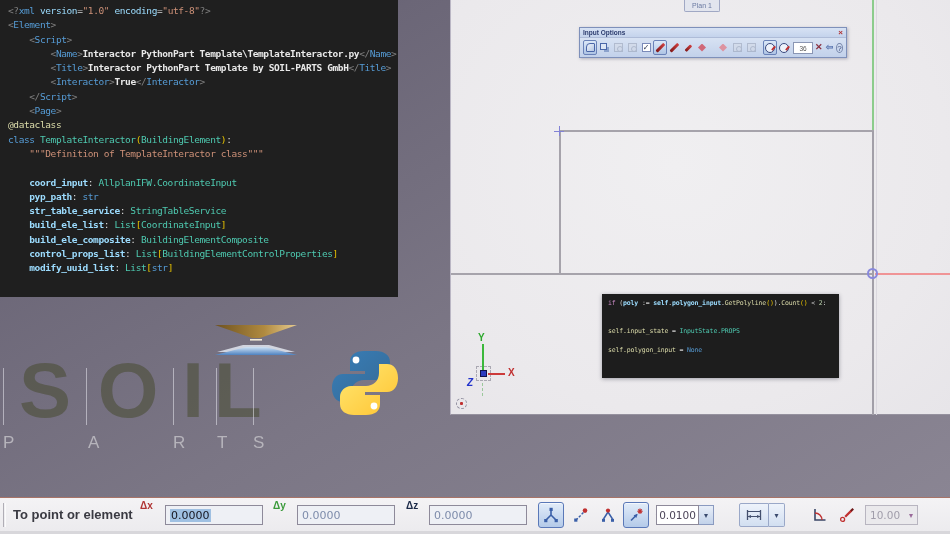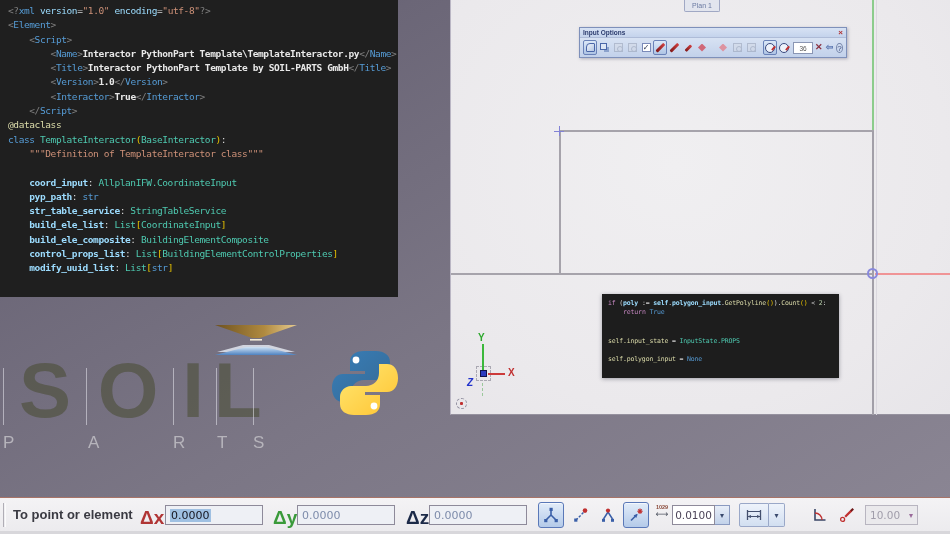--- a/index.html
+++ b/index.html
@@ -100,37 +100,37 @@
   .snippet { position:absolute; left:151px; top:294px; width:237px; height:84px;
     background:#1d1d1d; padding:5px 6px; box-shadow:0 1px 4px rgba(40,40,60,.4);
     font-family:"DejaVu Sans Mono", monospace; font-size:6.5px; letter-spacing:-0.15px; line-height:9.4px; overflow:hidden; }
 
   
   .statusbar { position:absolute; left:0; top:497px; width:950px; height:34px;
     background:linear-gradient(#f4f3f5,#ecebee); border-top:1px solid #a87468; }
   .bottom-strip { position:absolute; left:0; top:531px; width:950px; height:3px; background:#d8d7db; }
   .grip { position:absolute; left:3px; top:5px; width:3px; height:24px; border-left:1px solid #b0aeb6; border-right:1px solid #fbfbfc; }
   .prompt { position:absolute; left:13px; top:9px; font-size:13px; font-weight:600; color:#3a3a42; }
-  .dlab { position:absolute; top:9px; font-size:19px; font-weight:bold;text-align:right; }
+  .dlab { position:absolute; top:2px; font-size:10px; font-weight:bold;text-align:right; }
   .dlab.dx { left:140px; color:#b03535; }
   .dlab.dy { left:273px; color:#3a9a3a; }
   .dlab.dz { left:406px; color:#1c2a48; }
   .field { position:absolute; top:7px; width:98px; height:20px; background:#eef0f5;
     border:1px solid #8e8a9a; font-family:"DejaVu Sans", sans-serif; font-size:11px;
     display:flex; align-items:center; padding:0 4px; }
   .field.f-dx { left:165px; } .field.f-dy { left:297px; } .field.f-dz { left:429px; }
   .val-sel { background:#9fc0e2; color:#15151f; padding:0 1px; }
   .val { color:#7e8cab; }
   .tb { position:absolute; top:4px; width:26px; height:26px; display:flex; align-items:center; justify-content:center; border-radius:3px; }
   .tb.pressed { border:1px solid #5a78b8; background:linear-gradient(#e2ecf9,#b4cae9); box-shadow:inset 0 1px 0 #f4f8fd; }
   .snapdist { position:absolute; left:651px; top:6px; width:22px; height:22px; display:flex; flex-direction:column; align-items:center; }
   .sd-num { font-size:5.5px; font-weight:bold; color:#8a4a3a; letter-spacing:0; }
   .sd-arrow { font-size:9px; line-height:10px; color:#555a66; margin-top:-1px; }
   .combo { position:absolute; top:7px; height:20px; display:flex; }
-  .combo.c-step { left:672px;border-radius:9px; }
+  .combo.c-step { left:656px;border-radius:9px; }
   .combo-field { width:43px; height:20px; background:#fff; border:1px solid #8e8a9a;
     font-family:"DejaVu Sans", sans-serif; font-size:10.5px; color:#4c4458;
     display:flex; align-items:center; justify-content:center; }
   .combo-arrow { width:15px; height:20px; border:1px solid #8a9ac0; border-left:none;
     background:linear-gradient(#e8eef8,#c2d2ea); font-size:8px; color:#3a4a6e;
     display:flex; align-items:center; justify-content:center; }
   .dimgroup { position:absolute; left:739px; top:5px; display:flex; }
   .dim-btn { width:30px; height:24px; border:1px solid #9aa8c8; border-radius:2px 0 0 2px;
     background:linear-gradient(#eef3fb,#d2dff1); display:flex; align-items:center; justify-content:center; }
   .dim-arrow { width:16px; height:24px; border:1px solid #9aa8c8; border-left:none; border-radius:0 2px 2px 0;
@@ -146,25 +146,25 @@
 <body>
 
 <div class="desktop">
 
   <div class="code-panel">
       <div class="cl"><span class="t-pun">&lt;?</span><span class="t-tag">xml</span><span class="t-attr"> version</span><span class="t-plain">=</span><span class="t-str">"1.0"</span><span class="t-attr"> encoding</span><span class="t-plain">=</span><span class="t-str">"utf-8"</span><span class="t-pun">?&gt;</span></div>
       <div class="cl"><span class="t-pun">&lt;</span><span class="t-tag">Element</span><span class="t-pun">&gt;</span></div>
       <div class="cl"><span class="t-plain">    </span><span class="t-pun">&lt;</span><span class="t-tag">Script</span><span class="t-pun">&gt;</span></div>
       <div class="cl"><span class="t-plain">        </span><span class="t-pun">&lt;</span><span class="t-tag">Name</span><span class="t-pun">&gt;</span><span class="t-btxt">Interactor PythonPart Template\TemplateInteractor.py</span><span class="t-pun">&lt;/</span><span class="t-tag">Name</span><span class="t-pun">&gt;</span></div>
       <div class="cl"><span class="t-plain">        </span><span class="t-pun">&lt;</span><span class="t-tag">Title</span><span class="t-pun">&gt;</span><span class="t-btxt">Interactor PythonPart Template by SOIL-PARTS GmbH</span><span class="t-pun">&lt;/</span><span class="t-tag">Title</span><span class="t-pun">&gt;</span></div>
-      <div class="cl"><span class="t-plain">        </span><span class="t-pun">&lt;</span><span class="t-tag">Version</span><span class="t-pun">&gt;</span><span class="t-btxt">1.0</span><span class="t-pun">&lt;/</span><span class="t-tag">Version</span><span class="t-pun">&gt;</span></div>
       <div class="cl"><span class="t-plain">        </span><span class="t-pun">&lt;</span><span class="t-tag">Interactor</span><span class="t-pun">&gt;</span><span class="t-btxt">True</span><span class="t-pun">&lt;/</span><span class="t-tag">Interactor</span><span class="t-pun">&gt;</span></div>
       <div class="cl"><span class="t-plain">    </span><span class="t-pun">&lt;/</span><span class="t-tag">Script</span><span class="t-pun">&gt;</span></div>
+      <div class="cl"><span class="t-plain">    </span><span class="t-pun">&lt;</span><span class="t-tag">Page</span><span class="t-pun">&gt;</span></div>
       <div class="cl"><span class="t-fn">@dataclass</span></div>
-      <div class="cl"><span class="t-kw">class</span><span class="t-plain"> </span><span class="t-type">TemplateInteractor</span><span class="t-brk">(</span><span class="t-type">BaseInteractor</span><span class="t-brk">)</span><span class="t-plain">:</span></div>
+      <div class="cl"><span class="t-kw">class</span><span class="t-plain"> </span><span class="t-type">TemplateInteractor</span><span class="t-brk">(</span><span class="t-type">BuildingElement</span><span class="t-brk">)</span><span class="t-plain">:</span></div>
       <div class="cl"><span class="t-plain">    </span><span class="t-str">"""Definition of TemplateInteractor class"""</span></div>
       <div class="cl">&nbsp;</div>
       <div class="cl"><span class="t-plain">    </span><span class="t-var">coord_input</span><span class="t-plain">: </span><span class="t-type">AllplanIFW.CoordinateInput</span></div>
       <div class="cl"><span class="t-plain">    </span><span class="t-var">pyp_path</span><span class="t-plain">: </span><span class="t-kw">str</span></div>
       <div class="cl"><span class="t-plain">    </span><span class="t-var">str_table_service</span><span class="t-plain">: </span><span class="t-type">StringTableService</span></div>
       <div class="cl"><span class="t-plain">    </span><span class="t-var">build_ele_list</span><span class="t-plain">: </span><span class="t-type">List</span><span class="t-brk">[</span><span class="t-type">CoordinateInput</span><span class="t-brk">]</span></div>
       <div class="cl"><span class="t-plain">    </span><span class="t-var">build_ele_composite</span><span class="t-plain">: </span><span class="t-type">BuildingElementComposite</span></div>
       <div class="cl"><span class="t-plain">    </span><span class="t-var">control_props_list</span><span class="t-plain">: </span><span class="t-type">List</span><span class="t-brk">[</span><span class="t-type">BuildingElementControlProperties</span><span class="t-brk">]</span></div>
       <div class="cl"><span class="t-plain">    </span><span class="t-var">modify_uuid_list</span><span class="t-plain">: </span><span class="t-type">List</span><span class="t-brk">[</span><span class="t-kw">str</span><span class="t-brk">]</span></div>
     </div>
@@ -291,21 +291,20 @@
           </div>
         <div class="io-field">36</div>
         <span class="io-glyph g-xpen" style="margin-left:auto;">✕</span>
         <span class="io-glyph g-back" style="margin:0 3px;">⇦</span>
         <span class="io-glyph g-help">?</span>
       </div>
     </div>
 
     <div class="snippet">
         <div class="cl"><span class="t-ctrl">if</span><span class="t-plain"> (</span><span class="t-var">poly</span><span class="t-plain"> := </span><span class="t-var">self</span><span class="t-plain">.</span><span class="t-var">polygon_input</span><span class="t-plain">.</span><span class="t-fn">GetPolyline</span><span class="t-brk">()</span><span class="t-plain">).</span><span class="t-fn">Count</span><span class="t-brk">()</span><span class="t-plain"> &lt; </span><span class="t-num">2</span><span class="t-plain">:</span></div>
-        <div class="cl"><span class="t-plain">    </span><span class="t-ctrl">return</span><span class="t-plain"> </span><span class="t-kw">True</span></div>
         <div class="cl">&nbsp;</div>
         <div class="cl">&nbsp;</div>
         <div class="cl"><span class="t-fn">self.input_state</span><span class="t-plain"> = </span><span class="t-type">InputState.PROPS</span></div>
         <div class="cl">&nbsp;</div>
         <div class="cl"><span class="t-fn">self.polygon_input</span><span class="t-plain"> = </span><span class="t-kw">None</span></div>
       </div>
   </div>
 
   <div class="statusbar">
     <div class="grip"></div>

